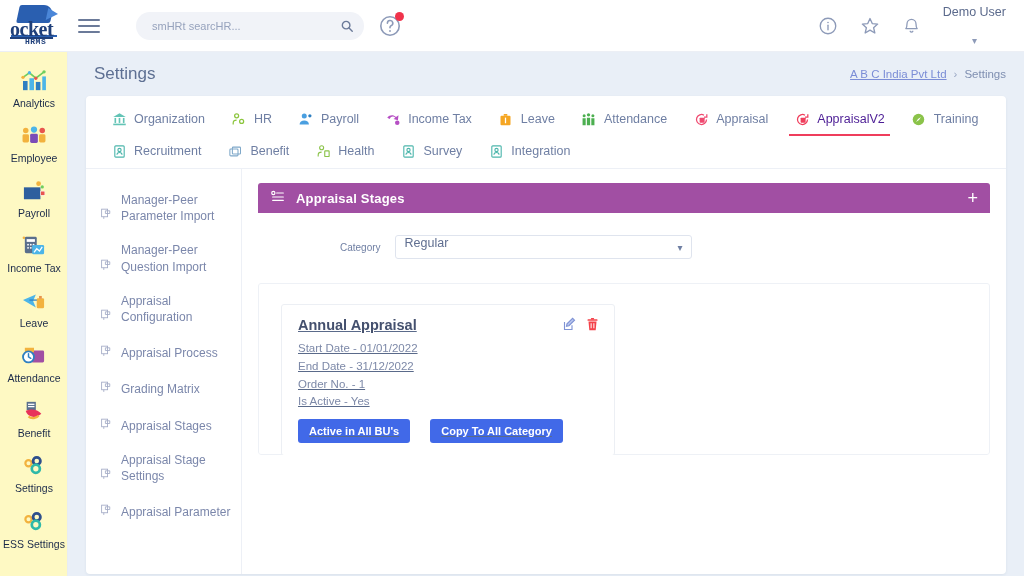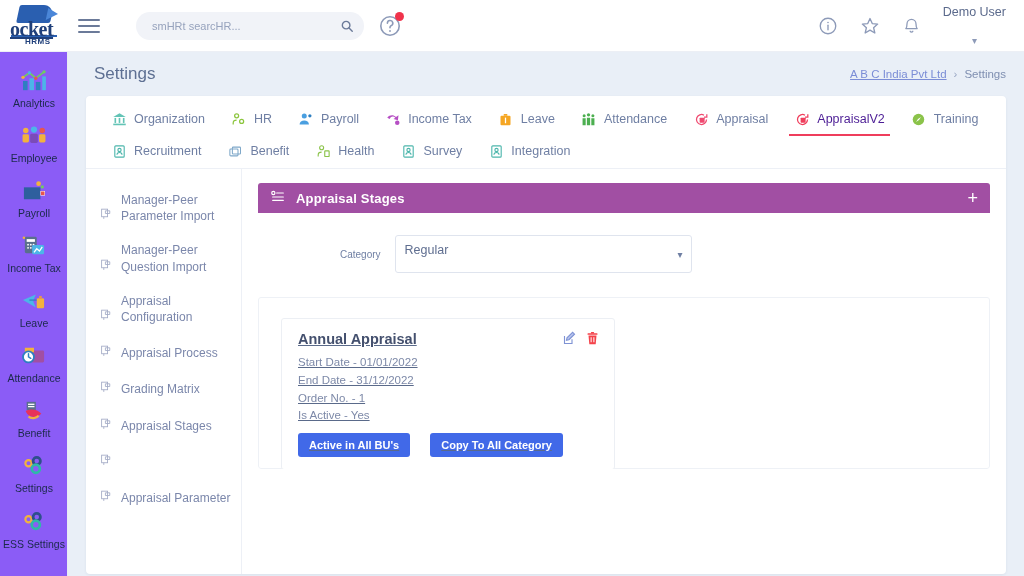--- a/index.html
+++ b/index.html
@@ -21,21 +21,21 @@
   .logo-wrap { width: 68px; height: 52px; display:flex; align-items:center; justify-content:center; }
   .logo { position: relative; width: 52px; height: 44px; }
   .logo-text {
     font-family: "Liberation Serif", serif;
     font-weight: bold; font-size: 20px; color: #1f3f7a;
     letter-spacing: -0.5px; line-height: 1;
     position: absolute; left: 2px; top: 15px; text-decoration: underline;
   }
   .logo-sub {
     position: absolute; left: 17px; top: 33px;
-    font-family: Liberation Sans, sans-serif;
+    font-family: Liberation Mono, monospace;
     font-size: 8px; font-weight: bold; color: #1f3f7a; letter-spacing: 0.5px;
   }
   .logo-mark {
     position: absolute; left: 10px; top: 1px; width: 34px; height: 18px;
     background: #2a5fb0; border-radius: 2px 10px 2px 2px;
     transform: skewX(-12deg);
   }
   .logo-mark:after {
     content:""; position:absolute; right:-6px; top:3px;
     border-left: 11px solid #4a86d8; border-top: 6px solid transparent; border-bottom: 6px solid transparent;
@@ -63,21 +63,21 @@
   }
 
   .topbar-right { margin-left: auto; display: flex; align-items: center; padding-right: 18px; gap: 20px; }
   .ic { width: 22px; height: 22px; color: #8d9ab8; cursor: pointer; display:flex; align-items:center; justify-content:center; }
   .user { font-size: 12.5px; color: #5b6a8c; cursor: pointer; display:flex; align-items:center; gap:16px;flex-direction:column; }
   .caret-sm { font-size: 10px; color:#8d9ab8; }
 
   
   .sidebar {
     position: absolute; top: 52px; left: 0; width: 68px; height: 524px;
-    background: #8b5cf6; border-right: 1px solid #e8ecf3;
+    background: #fef9c3; border-right: 1px solid #e8ecf3;
     padding-top: 10px; overflow: hidden;
   }
   .side-item { width: 68px; padding: 6px 2px 8px; text-align: center; cursor: pointer; }
   .side-icon { height: 26px; display:flex; align-items:center; justify-content:center; margin-bottom: 3px; }
   .side-label { font-size: 10.5px; color: #1b2a4a; line-height: 1.15; font-weight: 500; }
 
   
   .page {
     position: absolute; top: 52px; left: 68px; width: 956px; height: 524px;
     background: #e9eff7; overflow: hidden;
@@ -130,21 +130,21 @@
     background: #a14fa3; height: 30px; display: flex; align-items: center;
     padding: 0 12px; color: #ffffff; gap: 10px;
   }
   .panel-head .ph-title { font-size: 13px; font-weight: 600; letter-spacing: .2px; }
   .panel-head .ph-plus { margin-left: auto; font-size: 18px; line-height: 1; cursor: pointer; font-weight: 400; }
 
   .filter-row { display: flex; align-items: center; padding: 22px 0 14px 82px; gap: 14px; }
   .filter-label { font-size: 10px; color: #6f7fa3; }
   .select-wrap { position: relative; width: 297px; }
   select.category-select {
-    width: 100%; height: 38px; border: 1px solid #dfe4ee; border-radius: 3px;
+    width: 100%; height: 24px; border: 1px solid #dfe4ee; border-radius: 3px;
     background: #ffffff; padding: 0 24px 8px 9px; font-size: 12.5px; color: #5f6e90;
     font-family: "Liberation Sans", sans-serif; outline: none;
     appearance: none; -webkit-appearance: none; cursor: pointer;
   }
   .select-caret {
     position: absolute; right: 9px; top: 50%; transform: translateY(-50%);
     pointer-events: none; color: #6f7fa3; font-size: 10px;
   }
 
   .list-area {
@@ -596,20 +596,21 @@
         </div>
 
         <div class="subnav-item">
           <span class="sn-ico">
             <svg width="13" height="13" viewBox="0 0 24 24" fill="none" stroke="#a3abc6" stroke-width="1.6">
               <rect x="3" y="4" width="11" height="14"></rect>
                 <path d="M10 7h8v5h-8z"></path>
                 <line x1="7" y1="18" x2="7" y2="22"></line>
             </svg>
           </span>
+          <span>Appraisal Stage Settings</span>
         </div>
 
         <div class="subnav-item">
           <span class="sn-ico">
             <svg width="13" height="13" viewBox="0 0 24 24" fill="none" stroke="#a3abc6" stroke-width="1.6">
               <rect x="3" y="4" width="11" height="14"></rect>
                 <path d="M10 7h8v5h-8z"></path>
                 <line x1="7" y1="18" x2="7" y2="22"></line>
             </svg>
           </span>

